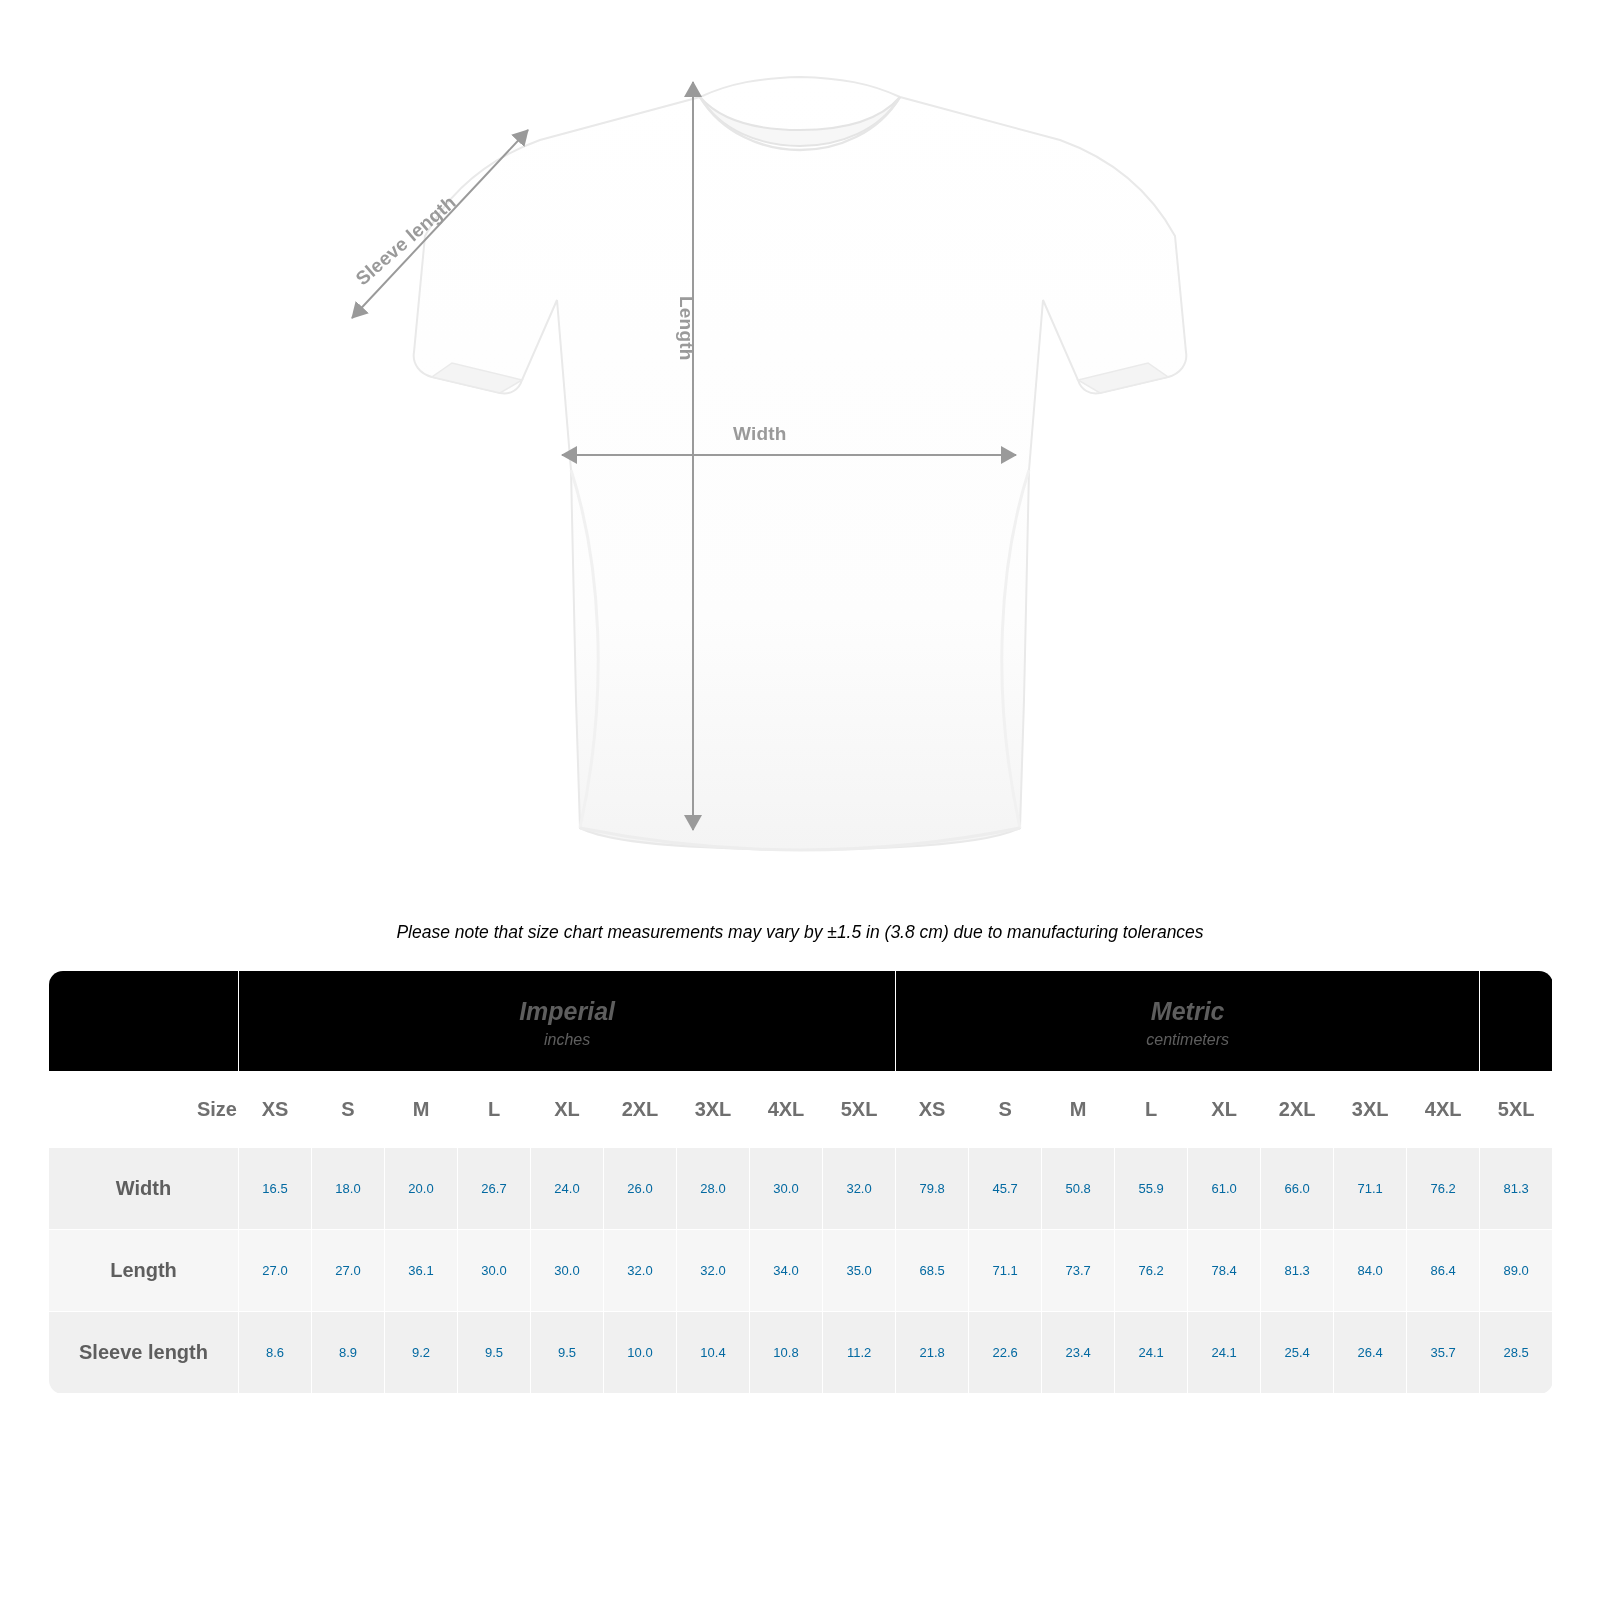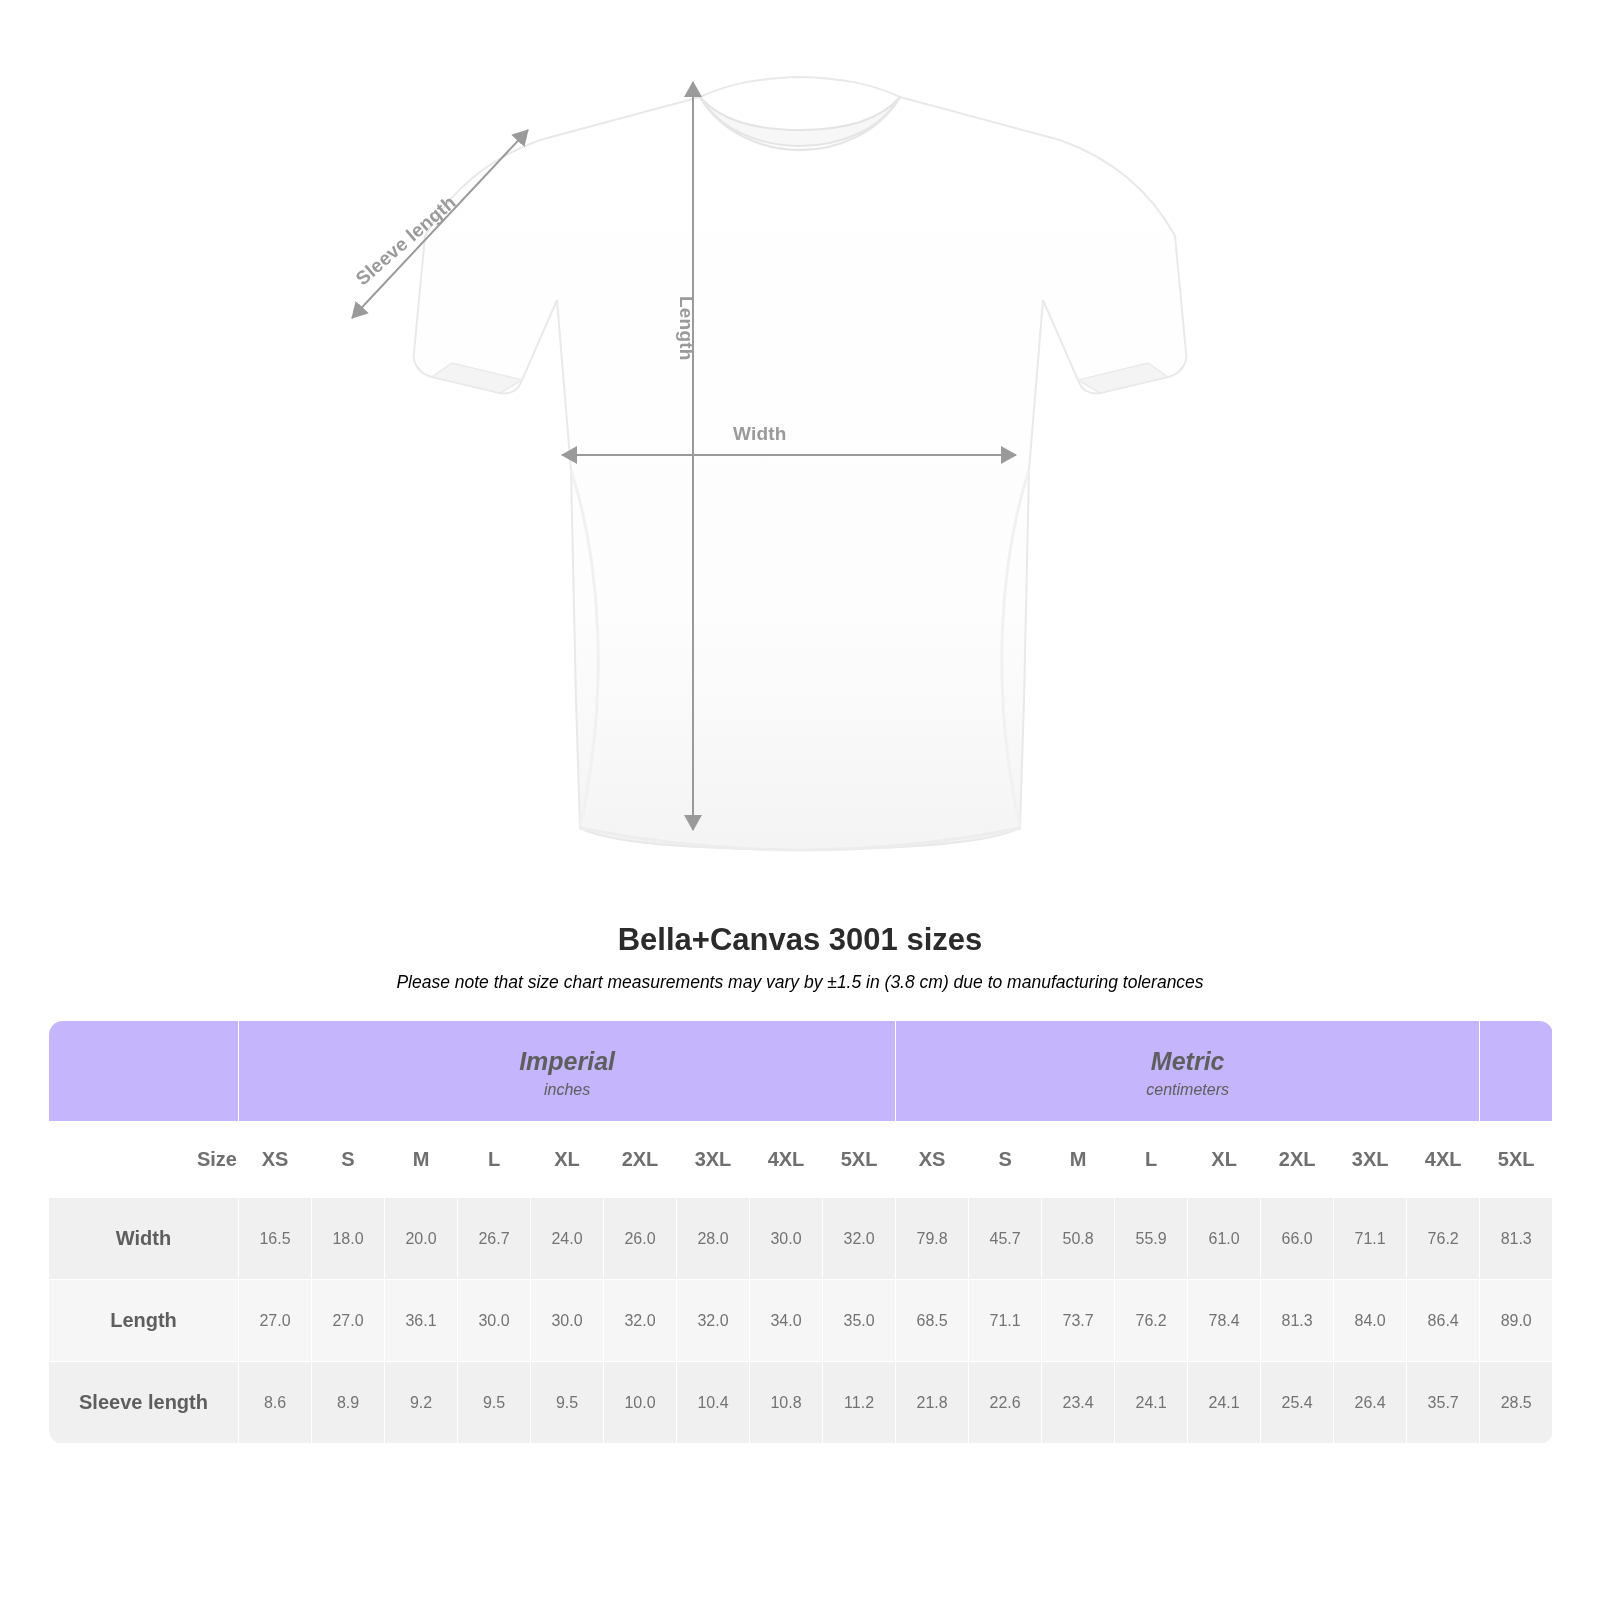--- a/index.html
+++ b/index.html
@@ -75,21 +75,21 @@
   
   .table-wrap {
     margin: 27px 48px 0 48px;
   }
   table.size-table {
     border-collapse: collapse;
     width: 1504px;
     table-layout: fixed;
   }
   table.size-table tr.unit-row td {
-    background: #c4b5fd;
+    background: #000000;
     padding: 0;
   }
   .unit-cell {
     text-align: center;
     padding: 26px 0 22px 0;
   }
   .unit-name {
     font-size: 25px;
     font-weight: bold;
     font-style: italic;
@@ -115,22 +115,22 @@
     text-align: center;
     height: 76px;
   }
   .hdr-row td.rowlabel {
     font-size: 20px;
     text-align: right;
   }
   .data-row td {
     background: #f0f0f0;
     text-align: center;
-    font-size: 16px;
-    color: #737373;
+    font-size: 13px;
+    color: #0369a1;
     height: 82px;
   }
   .data-row td.rowlabel {
     font-weight: bold;
     color: #5e5e5e;
     font-size: 20px;
   }
   .data-row.alt td {
     background: #f6f6f6;
   }
@@ -215,21 +215,20 @@
         <line x1="352" y1="318" x2="528" y2="130" stroke="#9a9a9a" stroke-width="2" marker-start="url(#arrTail)" marker-end="url(#arrHead)"></line>
       </g>
     </svg>
 
     <div class="dim-label label-length">Length</div>
     <div class="dim-label label-width">Width</div>
     <div class="dim-label label-sleeve">Sleeve length</div>
   </div>
 
   <div class="title-block">
-    <h1 class="chart-title">Bella+Canvas 3001 sizes</h1>
     <div class="chart-note">Please note that size chart measurements may vary by ±1.5 in (3.8 cm) due to manufacturing tolerances</div>
   </div>
 
   <div class="table-wrap">
     <table class="size-table">
       <colgroup>
         <col style="width:190px">
         <col span="18" style="width:73px">
       </colgroup>
       <tbody>

